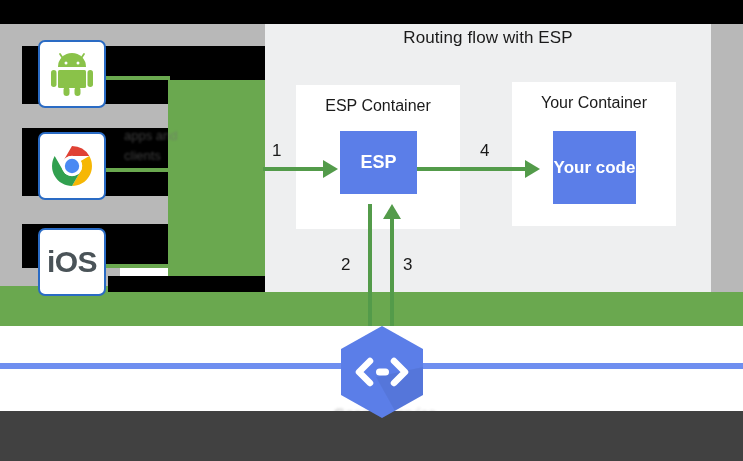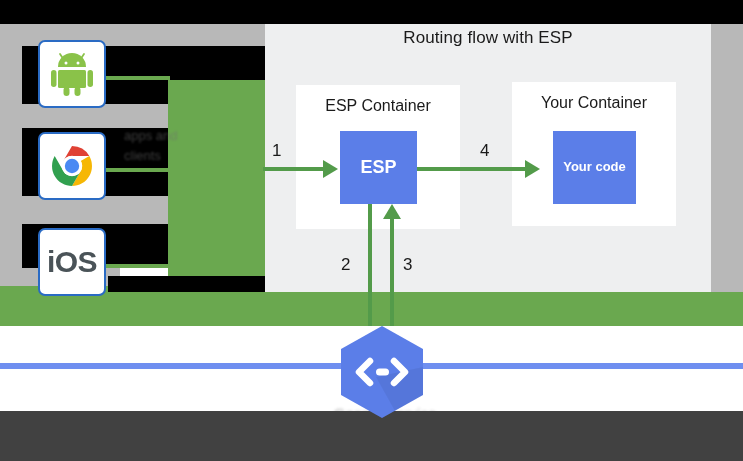--- a/index.html
+++ b/index.html
@@ -93,22 +93,22 @@
     position:absolute;
     background:#5b7ee8;
     color:#ffffff;
     font-weight:bold;
     display:flex;
     align-items:center;
     justify-content:center;
     text-align:center;
     line-height:1.25;
   }
-  #esp-box       { left:340px; top:131px; width:77px; height:73px; font-size:18px; }
-  #your-code-box { left:553px; top:131px; width:83px; height:73px; font-size:13px; }
+  #esp-box       { left:340px; top:131px; width:77px; height:63px; font-size:18px; }
+  #your-code-box { left:553px; top:131px; width:83px; height:73px; font-size:17px; }
 
   
   .arrow-line { position:absolute; background:#539b4a; }
   .arrow-head { position:absolute; width:0; height:0; }
   .arrow-head.right {
     border-top:9px solid transparent;
     border-bottom:9px solid transparent;
     border-left:15px solid #539b4a;
   }
   .arrow-head.up {

